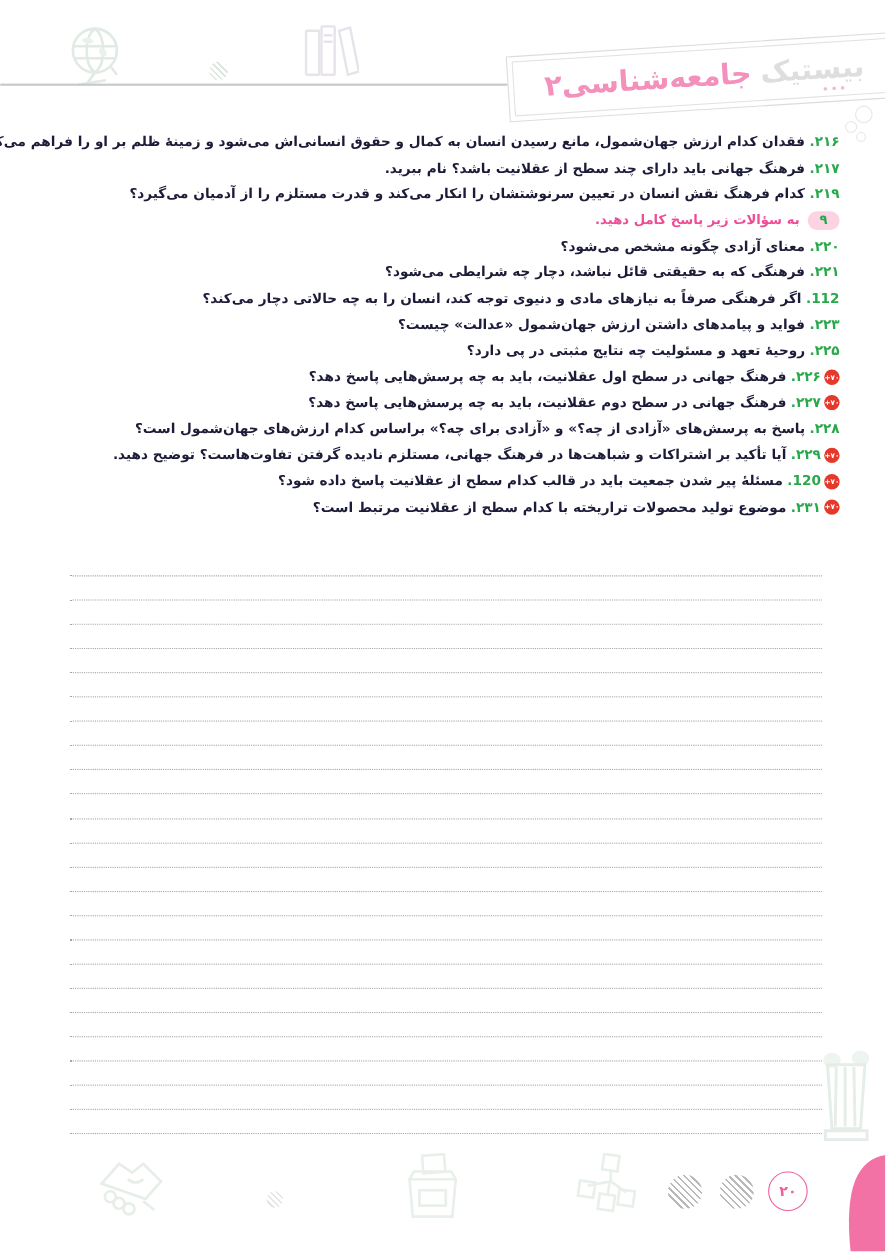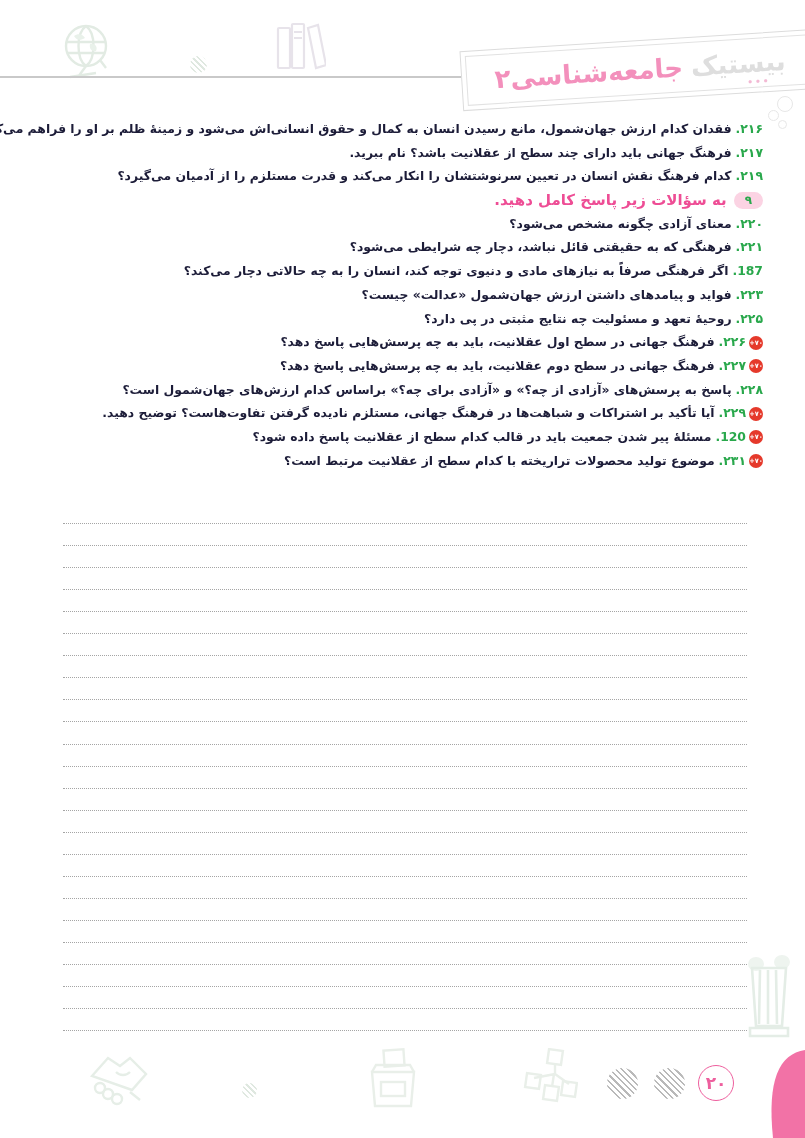--- a/index.html
+++ b/index.html
@@ -45,31 +45,31 @@
     margin-left:3px;line-height:14px;
   }
   .q-num{color:#29a84c;margin-left:4px;}
   .q-text{color:#1c1c38;}
   .section-row{height:23.7px;line-height:23.7px;white-space:nowrap;}
   .section-pill{
     display:inline-block;background:#fbd3e3;border-radius:9px;
     padding:0 11px;color:#29a84c;font-size:12px;font-weight:bold;height:17px;line-height:17px;
     vertical-align:middle;
   }
-  .section-title{color:#ee4d95;font-size:15px;font-weight:bold;margin-right:7px;vertical-align:middle;}
+  .section-title{color:#ee4d95;font-size:12px;font-weight:bold;margin-right:7px;vertical-align:middle;}
   
   .ans-line{position:absolute;left:63px;width:684px;height:0;border-top:1px dotted #a5a5a5;}
   
   .gray-circle{
     position:absolute;width:31px;height:31px;border-radius:50%;
     background:repeating-linear-gradient(45deg,#b9b9b9 0 1.6px,#ffffff 1.6px 4.4px);
   }
   .page-num-circle{
     position:absolute;width:34px;height:34px;border-radius:50%;
-    border:1.7px solid #ee5f9e;color:#ee5f9e;font-size:17px;font-weight:bold;
+    border:1.7px solid #ee5f9e;color:#ee5f9e;font-size:13px;font-weight:bold;
     display:flex;align-items:center;justify-content:center;direction:rtl;
   }
   .pink-bar{
     position:absolute;right:0;bottom:0;width:50px;height:88px;background:#f272a6;
     clip-path:path("M50 0 C 24 4 12 30 18 88 L 50 88 Z");
   }
 </style>
 </head>
 <body>
 
@@ -108,21 +108,21 @@
   <div class="deco-circle" style="top:110px;right:26px;width:9px;height:9px;"></div>
   <div class="deco-circle" style="top:120px;right:18px;width:7px;height:7px;"></div>
 
   <div class="questions" id="questions">
       <div class="q-row"><span class="q-num">۲۱۶.</span><span class="q-text">فقدان کدام ارزش جهان‌شمول، مانع رسیدن انسان به کمال و حقوق انسانی‌اش می‌شود و زمینهٔ ظلم بر او را فراهم می‌کند؟</span></div>
       <div class="q-row"><span class="q-num">۲۱۷.</span><span class="q-text">فرهنگ جهانی باید دارای چند سطح از عقلانیت باشد؟ نام ببرید.</span></div>
       <div class="q-row"><span class="q-num">۲۱۹.</span><span class="q-text">کدام فرهنگ نقش انسان در تعیین سرنوشتشان را انکار می‌کند و قدرت مستلزم را از آدمیان می‌گیرد؟</span></div>
       <div class="section-row"><span class="section-pill">۹</span><span class="section-title">به سؤالات زیر پاسخ کامل دهید.</span></div>
       <div class="q-row"><span class="q-num">۲۲۰.</span><span class="q-text">معنای آزادی چگونه مشخص می‌شود؟</span></div>
       <div class="q-row"><span class="q-num">۲۲۱.</span><span class="q-text">فرهنگی که به حقیقتی قائل نباشد، دچار چه شرایطی می‌شود؟</span></div>
-      <div class="q-row"><span class="q-num">187.</span><span class="q-text">اگر فرهنگی صرفاً به نیازهای مادی و دنیوی توجه کند، انسان را به چه حالاتی دچار می‌کند؟</span></div>
+      <div class="q-row"><span class="q-num">112.</span><span class="q-text">اگر فرهنگی صرفاً به نیازهای مادی و دنیوی توجه کند، انسان را به چه حالاتی دچار می‌کند؟</span></div>
       <div class="q-row"><span class="q-num">۲۲۳.</span><span class="q-text">فواید و پیامدهای داشتن ارزش جهان‌شمول «عدالت» چیست؟</span></div>
       <div class="q-row"><span class="q-num">۲۲۵.</span><span class="q-text">روحیهٔ تعهد و مسئولیت چه نتایج مثبتی در پی دارد؟</span></div>
       <div class="q-row"><span class="q-badge">+۷۰</span><span class="q-num">۲۲۶.</span><span class="q-text">فرهنگ جهانی در سطح اول عقلانیت، باید به چه پرسش‌هایی پاسخ دهد؟</span></div>
       <div class="q-row"><span class="q-badge">+۷۰</span><span class="q-num">۲۲۷.</span><span class="q-text">فرهنگ جهانی در سطح دوم عقلانیت، باید به چه پرسش‌هایی پاسخ دهد؟</span></div>
       <div class="q-row"><span class="q-num">۲۲۸.</span><span class="q-text">پاسخ به پرسش‌های «آزادی از چه؟» و «آزادی برای چه؟» براساس کدام ارزش‌های جهان‌شمول است؟</span></div>
       <div class="q-row"><span class="q-badge">+۷۰</span><span class="q-num">۲۲۹.</span><span class="q-text">آیا تأکید بر اشتراکات و شباهت‌ها در فرهنگ جهانی، مستلزم نادیده گرفتن تفاوت‌هاست؟ توضیح دهید.</span></div>
       <div class="q-row"><span class="q-badge">+۷۰</span><span class="q-num">120.</span><span class="q-text">مسئلهٔ پیر شدن جمعیت باید در قالب کدام سطح از عقلانیت پاسخ داده شود؟</span></div>
       <div class="q-row"><span class="q-badge">+۷۰</span><span class="q-num">۲۳۱.</span><span class="q-text">موضوع تولید محصولات تراریخته با کدام سطح از عقلانیت مرتبط است؟</span></div>
     </div>
 

